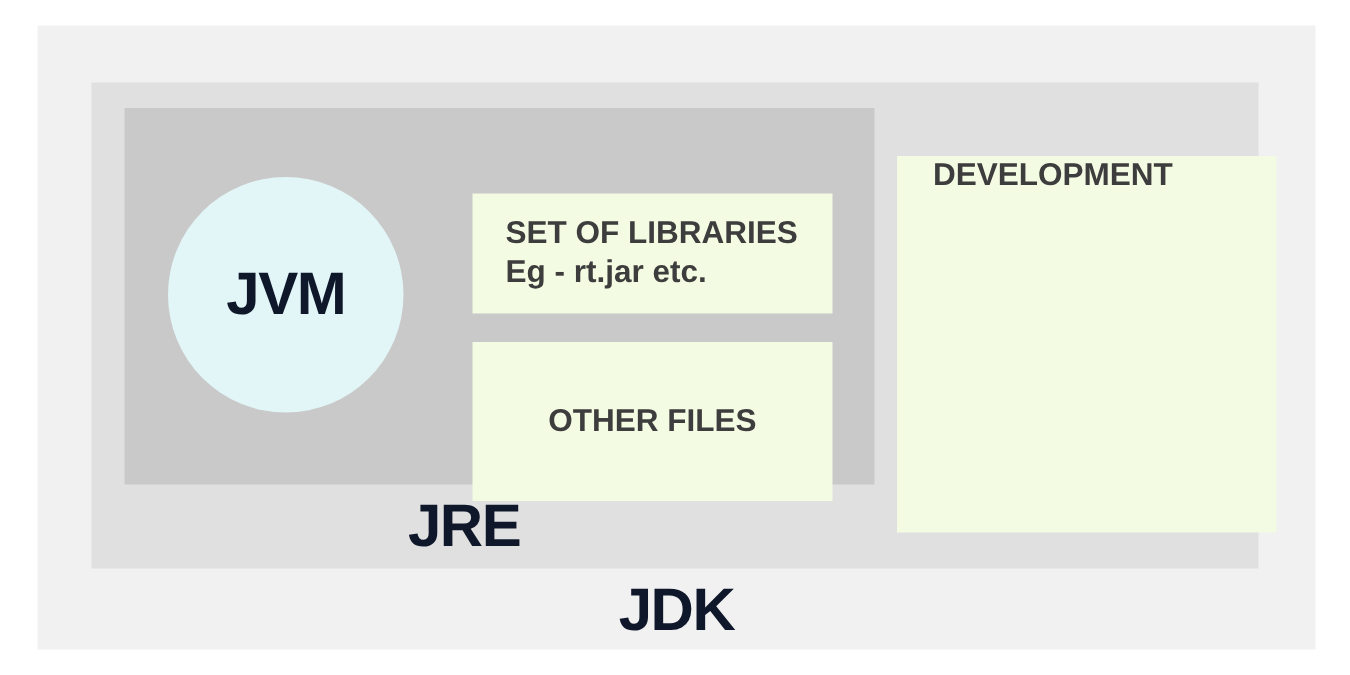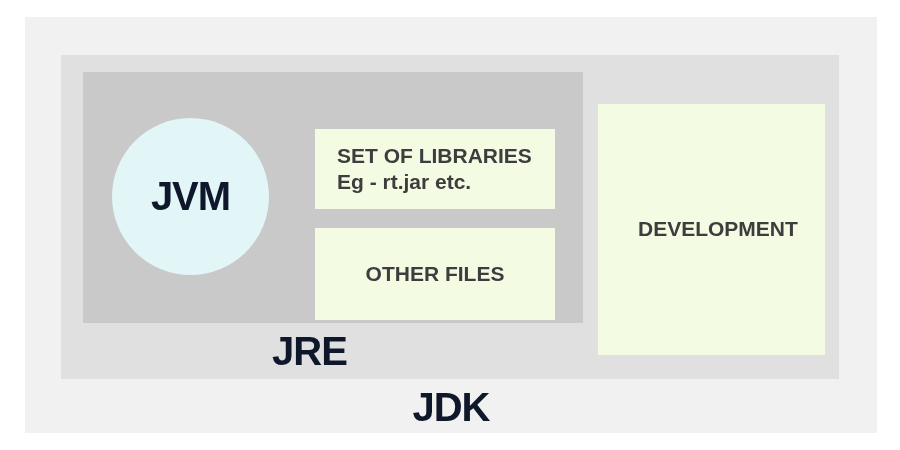--- a/index.html
+++ b/index.html
@@ -74,34 +74,34 @@
     display: flex;
     flex-direction: column;
     justify-content: center;
     padding-left: 22px;
     box-sizing: border-box;
   }
   .other-files-box {
     left: 232px;
     top: 124px;
     width: 240px;
-    height: 92px;
+    height: 106px;
     display: flex;
     align-items: center;
     justify-content: center;
   }
   .dev-tools-box {
     left: 537px;
     top: 17px;
-    width: 227px;
+    width: 253px;
     height: 251px;
     display: flex;
     flex-direction: column;
-    justify-content: center;
-    padding-left: 40px;
+    justify-content: space-between;
+    padding-left: 24px;
     padding-right: 20px;
     box-sizing: border-box;
   }
   .jre-label-strip {
     position: absolute;
     left: 211px;
     top: 268px;
     height: 56px;
     display: flex;
     align-items: center;

